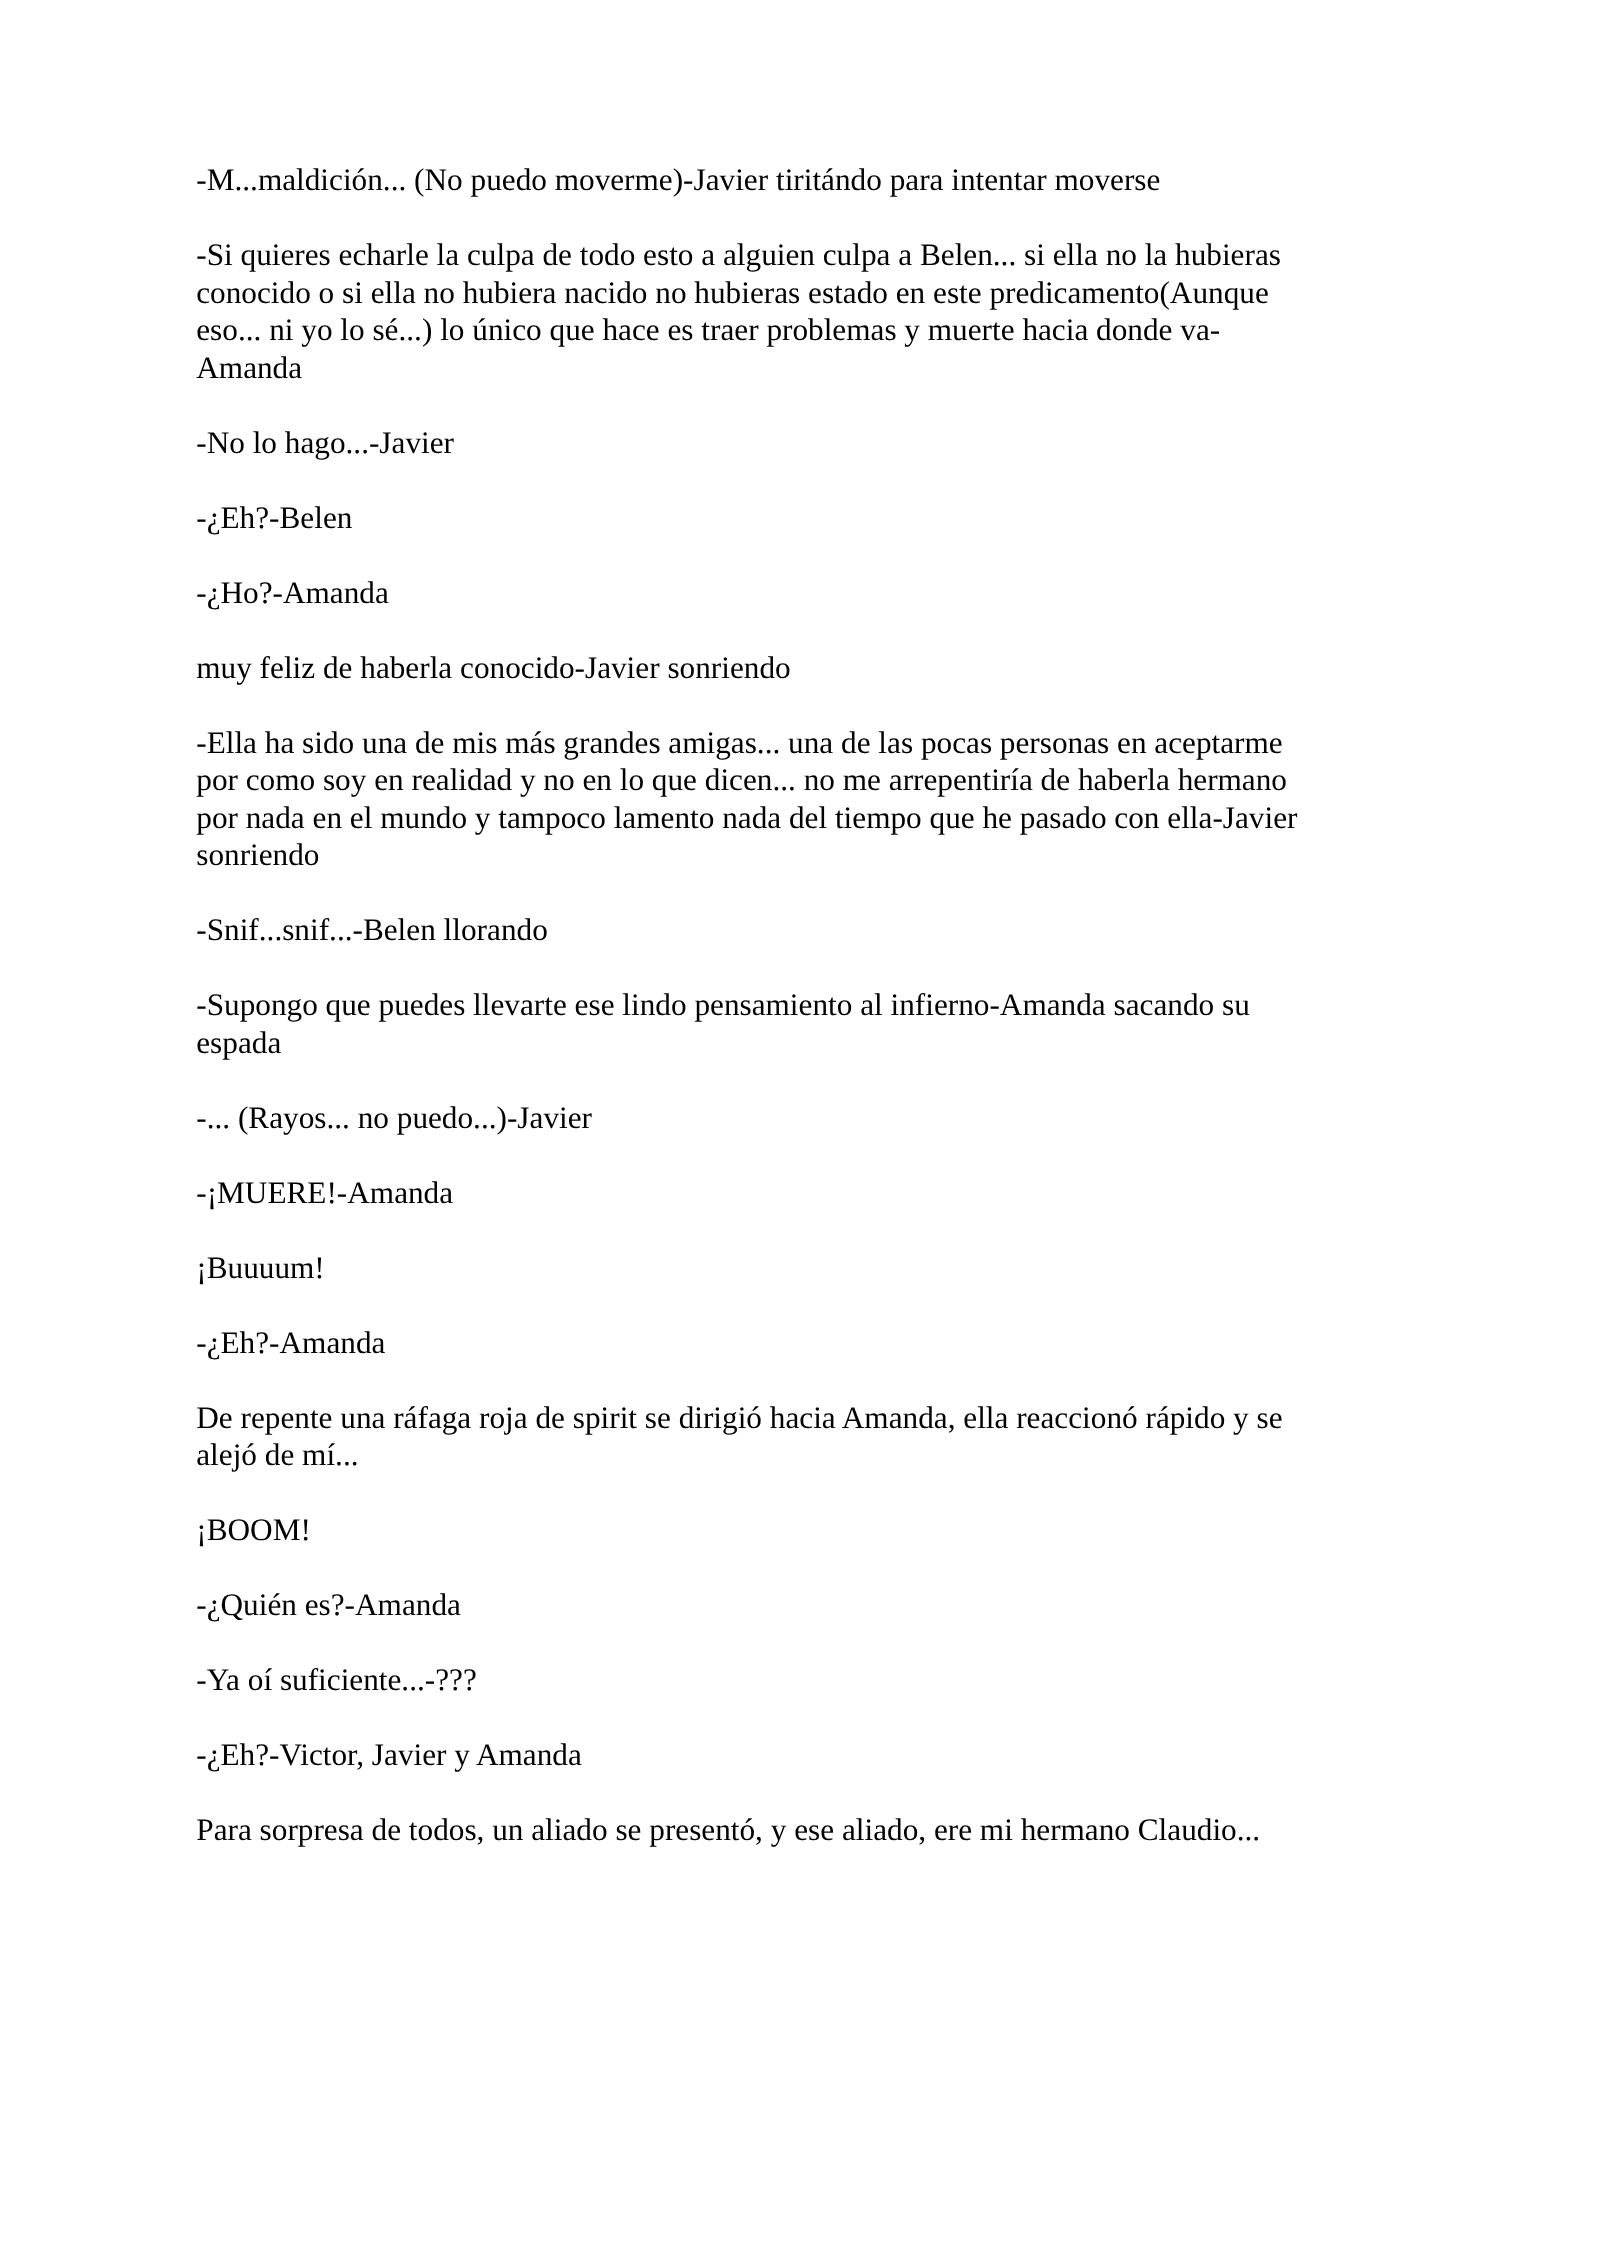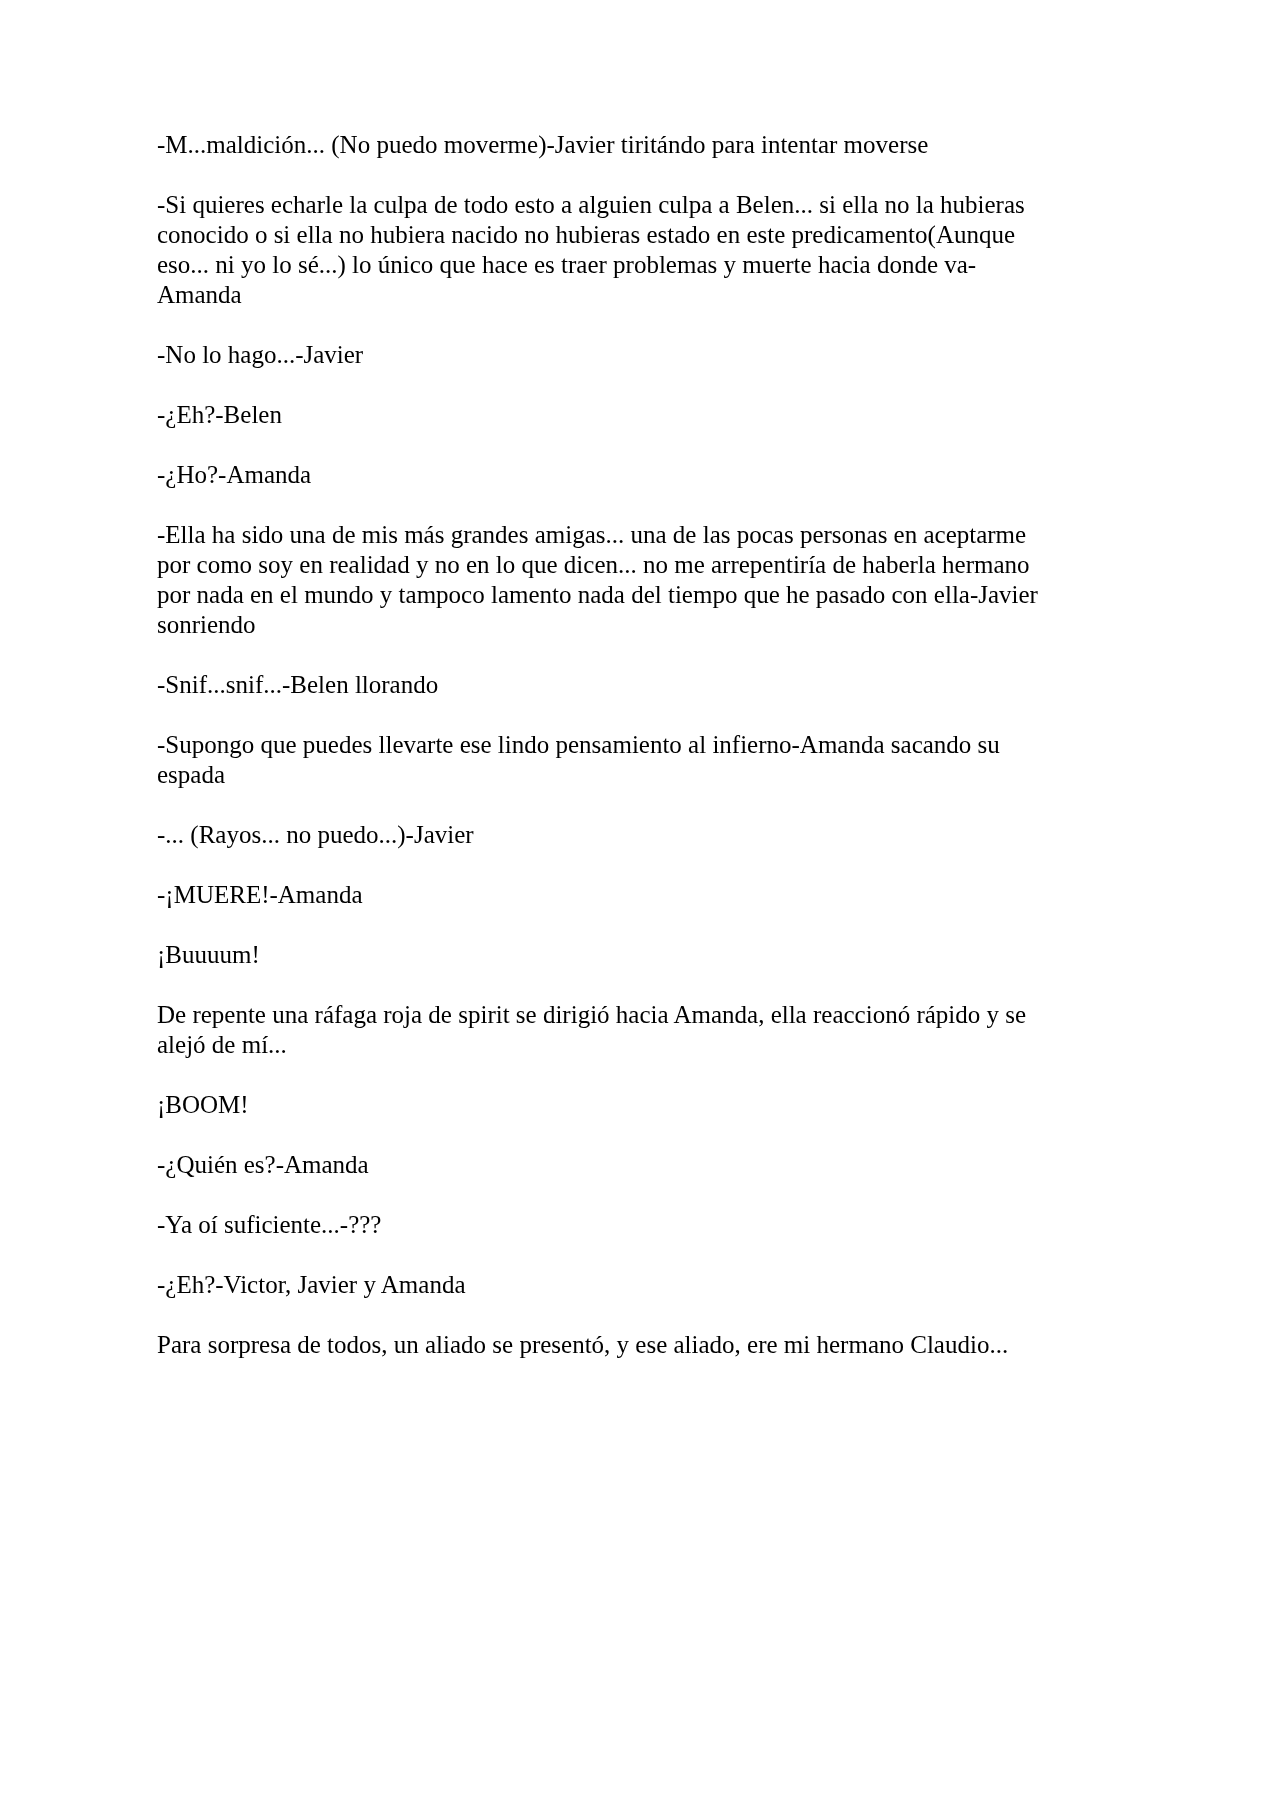--- a/index.html
+++ b/index.html
@@ -48,20 +48,21 @@
       <div class="paragraph">
         <div class="text-line">-No lo hago...-Javier</div>
       </div>
       <div class="paragraph">
         <div class="text-line">-¿Eh?-Belen</div>
       </div>
       <div class="paragraph">
         <div class="text-line">-¿Ho?-Amanda</div>
       </div>
       <div class="paragraph">
+        <div class="text-line">muy feliz de haberla conocido-Javier sonriendo</div>
       </div>
       <div class="paragraph">
         <div class="text-line">-Ella ha sido una de mis más grandes amigas... una de las pocas personas en aceptarme</div>
         <div class="text-line">por como soy en realidad y no en lo que dicen... no me arrepentiría de haberla hermano</div>
         <div class="text-line">por nada en el mundo y tampoco lamento nada del tiempo que he pasado con ella-Javier</div>
         <div class="text-line">sonriendo</div>
       </div>
       <div class="paragraph">
         <div class="text-line">-Snif...snif...-Belen llorando</div>
       </div>
@@ -72,20 +73,23 @@
       <div class="paragraph">
         <div class="text-line">-... (Rayos... no puedo...)-Javier</div>
       </div>
       <div class="paragraph">
         <div class="text-line">-¡MUERE!-Amanda</div>
       </div>
       <div class="paragraph">
         <div class="text-line">¡Buuuum!</div>
       </div>
       <div class="paragraph">
+        <div class="text-line">-¿Eh?-Amanda</div>
+      </div>
+      <div class="paragraph">
         <div class="text-line">De repente una ráfaga roja de spirit se dirigió hacia Amanda, ella reaccionó rápido y se</div>
         <div class="text-line">alejó de mí...</div>
       </div>
       <div class="paragraph">
         <div class="text-line">¡BOOM!</div>
       </div>
       <div class="paragraph">
         <div class="text-line">-¿Quién es?-Amanda</div>
       </div>
       <div class="paragraph">

